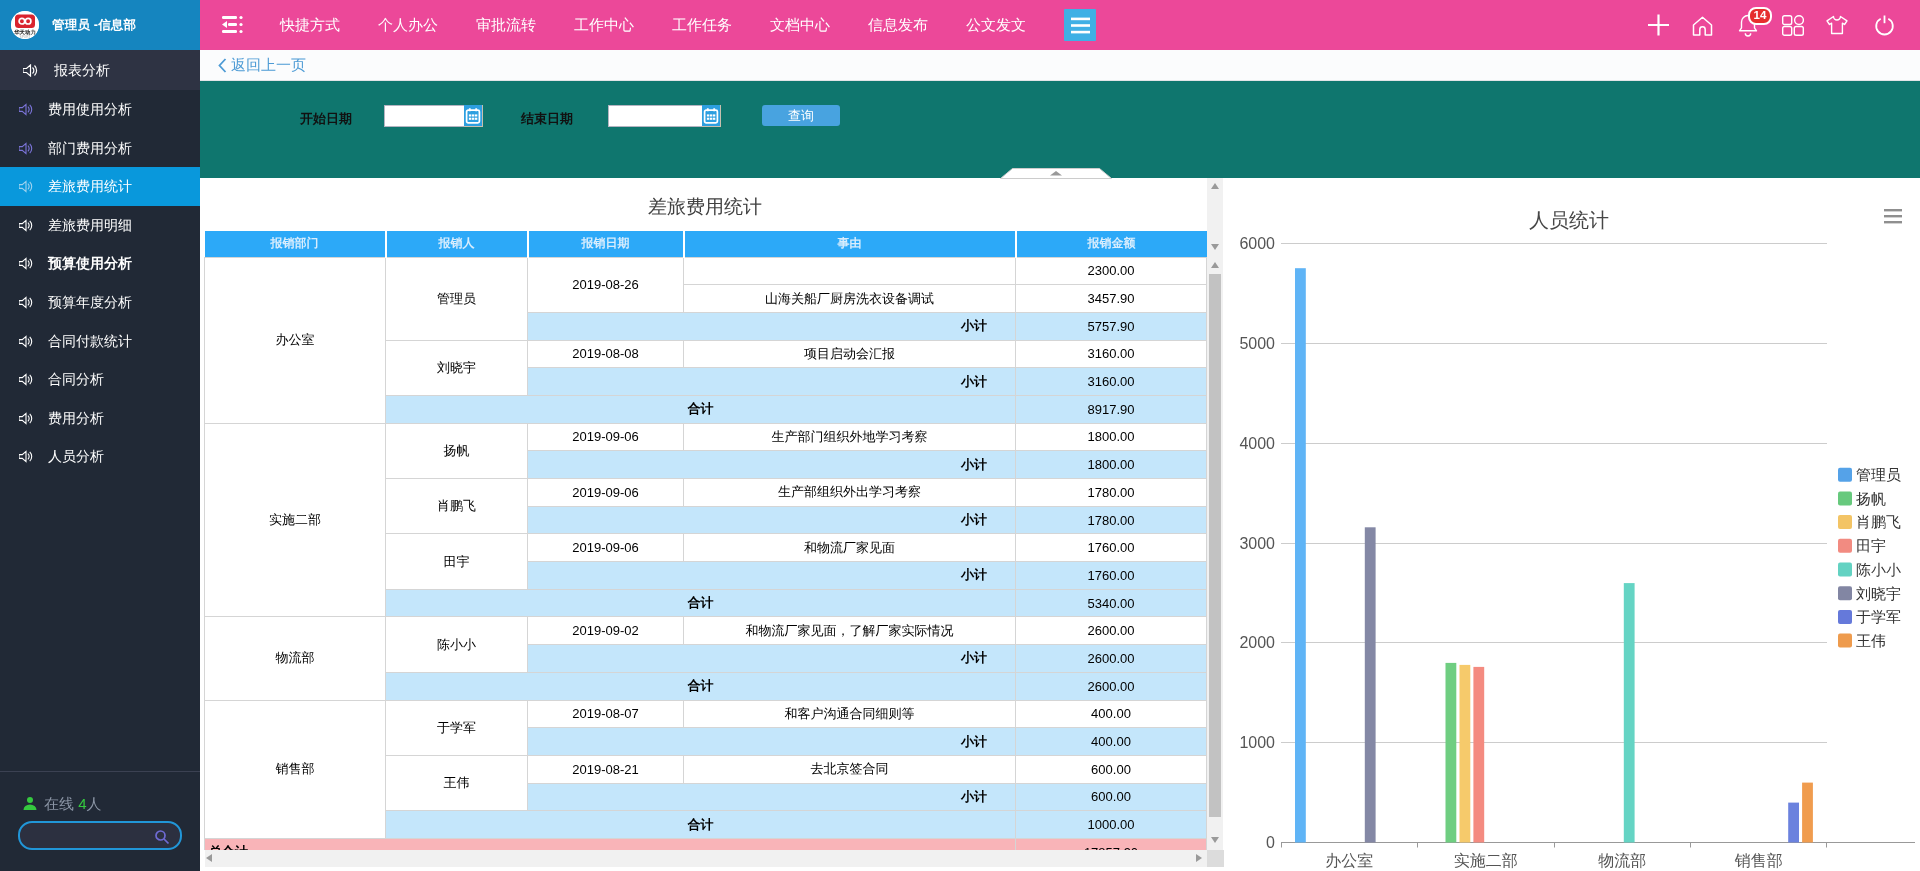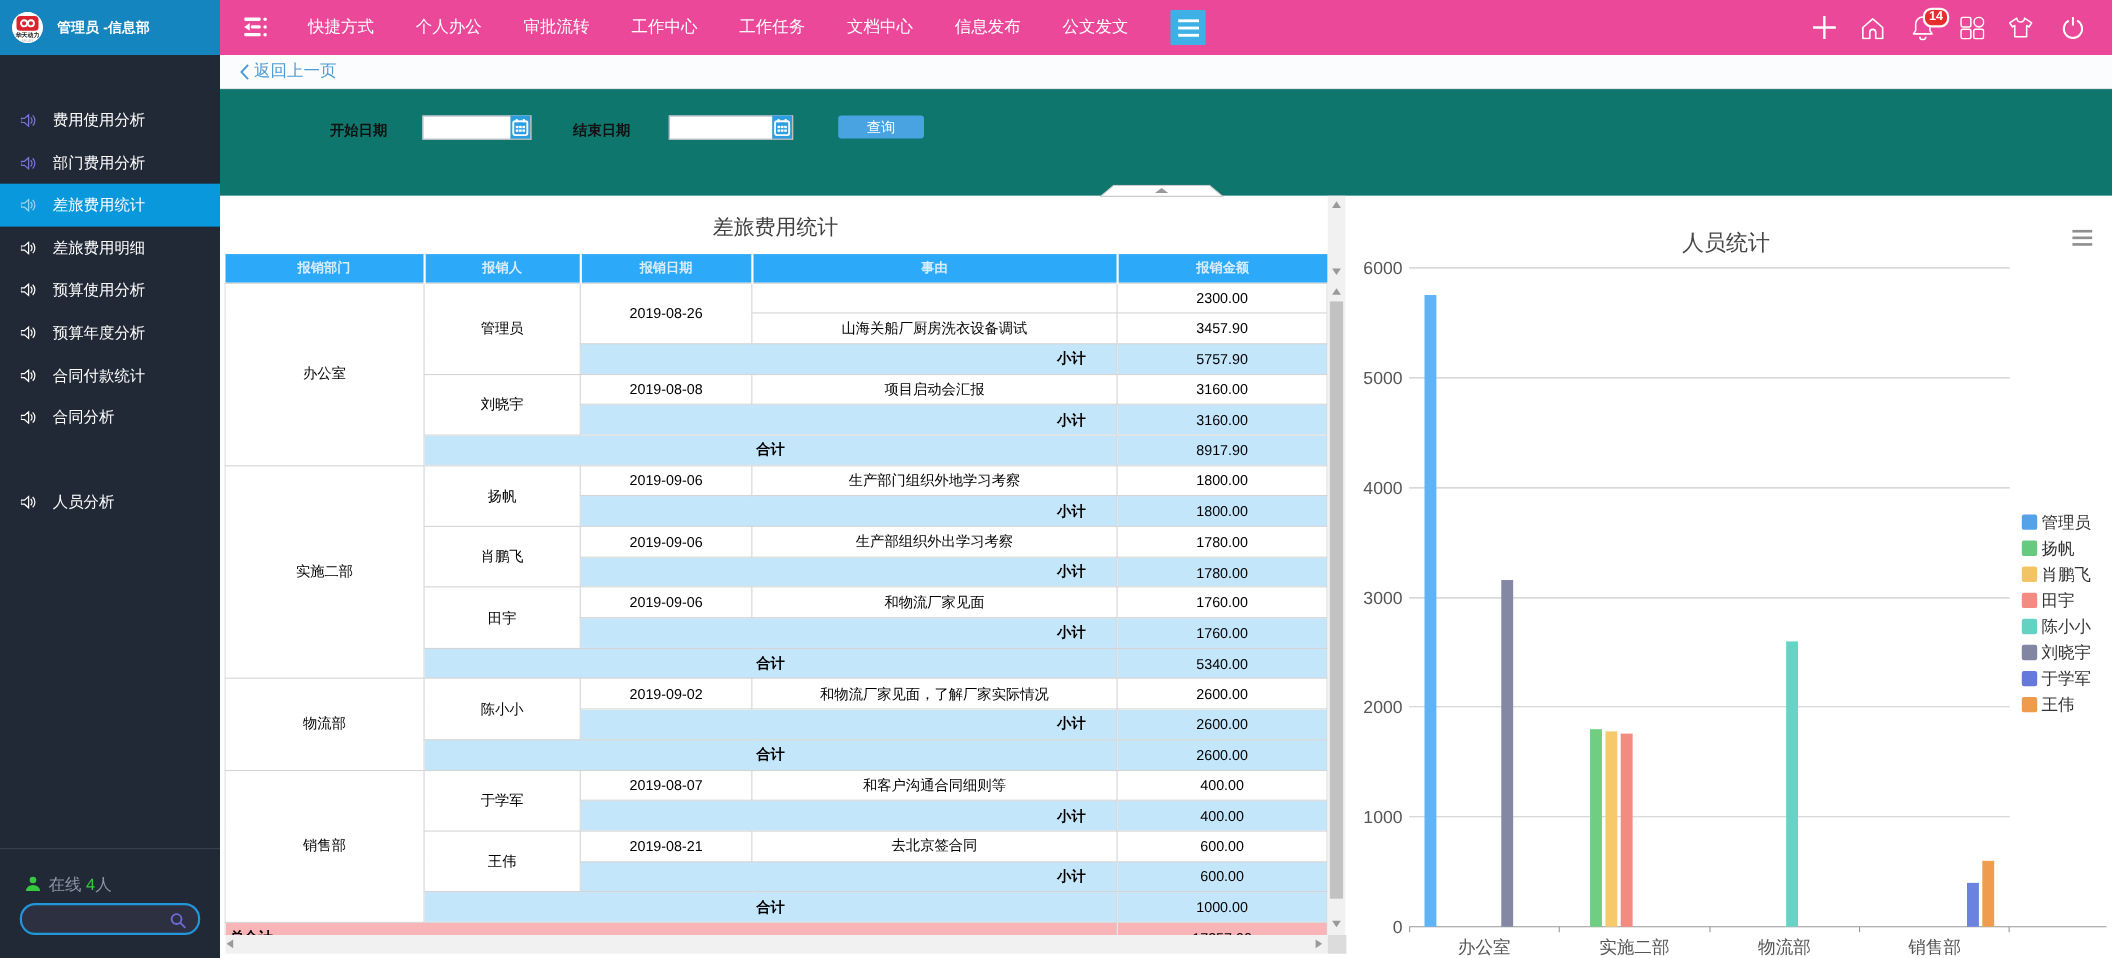--- a/index.html
+++ b/index.html
@@ -121,20 +121,26 @@
         <circle cx="17.1" cy="10.2" r="2.8"></circle>
       </g>
       <text x="14" y="23" font-size="5.4" font-weight="bold" fill="#151515" text-anchor="middle">华天动力</text>
       <text x="14" y="27" font-size="3.2" fill="#aaa" text-anchor="middle">SPORT</text>
     </svg>
   </div>
   <div id="uname">管理员 -信息部</div>
 </div>
 
 <div id="sidebar">
+  <div id="shead">
+      <span class="ic"><svg width="15" height="13" viewBox="0 0 15 13">
+          <path d="M0 4.5 H3.5 L7.5 1 V12 L3.5 8.5 H0 Z M9.5 3.5 a4 4 0 0 1 0 6 M11.5 1.5 a7 7 0 0 1 0 10" fill="none" stroke="#fff" stroke-width="1.2"></path>
+        </svg></span>
+      <span class="txt">报表分析</span>
+    </div>
   <div class="sitem" style="top:40px;">
       <span class="ic"><svg width="14" height="13" viewBox="0 0 15 13">
           <path d="M0 4.5 H3.5 L7.5 1 V12 L3.5 8.5 H0 Z M9.5 3.5 a4 4 0 0 1 0 6 M11.5 1.5 a7 7 0 0 1 0 10" fill="none" stroke="#7b74d8" stroke-width="1.2"></path>
         </svg></span>
       <span class="txt">费用使用分析</span>
     </div>
   <div class="sitem" style="top:78.6px;">
       <span class="ic"><svg width="14" height="13" viewBox="0 0 15 13">
           <path d="M0 4.5 H3.5 L7.5 1 V12 L3.5 8.5 H0 Z M9.5 3.5 a4 4 0 0 1 0 6 M11.5 1.5 a7 7 0 0 1 0 10" fill="none" stroke="#7b74d8" stroke-width="1.2"></path>
         </svg></span>
@@ -145,21 +151,21 @@
           <path d="M0 4.5 H3.5 L7.5 1 V12 L3.5 8.5 H0 Z M9.5 3.5 a4 4 0 0 1 0 6 M11.5 1.5 a7 7 0 0 1 0 10" fill="none" stroke="#9fd2ee" stroke-width="1.2"></path>
         </svg></span>
       <span class="txt">差旅费用统计</span>
     </div>
   <div class="sitem" style="top:155.8px;padding-left:32px;">
       <span class="ic"><svg width="14" height="13" viewBox="0 0 15 13">
           <path d="M0 4.5 H3.5 L7.5 1 V12 L3.5 8.5 H0 Z M9.5 3.5 a4 4 0 0 1 0 6 M11.5 1.5 a7 7 0 0 1 0 10" fill="none" stroke="#fff" stroke-width="1.2"></path>
         </svg></span>
       <span class="txt">差旅费用明细</span>
     </div>
-  <div class="sitem" style="top:194.4px;">
+  <div class="sitem" style="top:194.4px;font-weight:bold;">
       <span class="ic"><svg width="14" height="13" viewBox="0 0 15 13">
           <path d="M0 4.5 H3.5 L7.5 1 V12 L3.5 8.5 H0 Z M9.5 3.5 a4 4 0 0 1 0 6 M11.5 1.5 a7 7 0 0 1 0 10" fill="none" stroke="#fff" stroke-width="1.2"></path>
         </svg></span>
       <span class="txt">预算使用分析</span>
     </div>
   <div class="sitem" style="top:233px;">
       <span class="ic"><svg width="14" height="13" viewBox="0 0 15 13">
           <path d="M0 4.5 H3.5 L7.5 1 V12 L3.5 8.5 H0 Z M9.5 3.5 a4 4 0 0 1 0 6 M11.5 1.5 a7 7 0 0 1 0 10" fill="none" stroke="#fff" stroke-width="1.2"></path>
         </svg></span>
       <span class="txt">预算年度分析</span>
@@ -168,20 +174,26 @@
       <span class="ic"><svg width="14" height="13" viewBox="0 0 15 13">
           <path d="M0 4.5 H3.5 L7.5 1 V12 L3.5 8.5 H0 Z M9.5 3.5 a4 4 0 0 1 0 6 M11.5 1.5 a7 7 0 0 1 0 10" fill="none" stroke="#fff" stroke-width="1.2"></path>
         </svg></span>
       <span class="txt">合同付款统计</span>
     </div>
   <div class="sitem" style="top:310.2px;">
       <span class="ic"><svg width="14" height="13" viewBox="0 0 15 13">
           <path d="M0 4.5 H3.5 L7.5 1 V12 L3.5 8.5 H0 Z M9.5 3.5 a4 4 0 0 1 0 6 M11.5 1.5 a7 7 0 0 1 0 10" fill="none" stroke="#fff" stroke-width="1.2"></path>
         </svg></span>
       <span class="txt">合同分析</span>
+    </div>
+  <div class="sitem" style="top:348.8px;">
+      <span class="ic"><svg width="14" height="13" viewBox="0 0 15 13">
+          <path d="M0 4.5 H3.5 L7.5 1 V12 L3.5 8.5 H0 Z M9.5 3.5 a4 4 0 0 1 0 6 M11.5 1.5 a7 7 0 0 1 0 10" fill="none" stroke="#fff" stroke-width="1.2"></path>
+        </svg></span>
+      <span class="txt">费用分析</span>
     </div>
   <div class="sitem" style="top:387.4px;">
       <span class="ic"><svg width="14" height="13" viewBox="0 0 15 13">
           <path d="M0 4.5 H3.5 L7.5 1 V12 L3.5 8.5 H0 Z M9.5 3.5 a4 4 0 0 1 0 6 M11.5 1.5 a7 7 0 0 1 0 10" fill="none" stroke="#fff" stroke-width="1.2"></path>
         </svg></span>
       <span class="txt">人员分析</span>
     </div>
   <div id="sline"></div>
   <svg class="abs" style="left:23px;top:746px;" width="14" height="14" viewBox="0 0 14 14">
     <circle cx="7" cy="4" r="3" fill="#35c93f"></circle>

